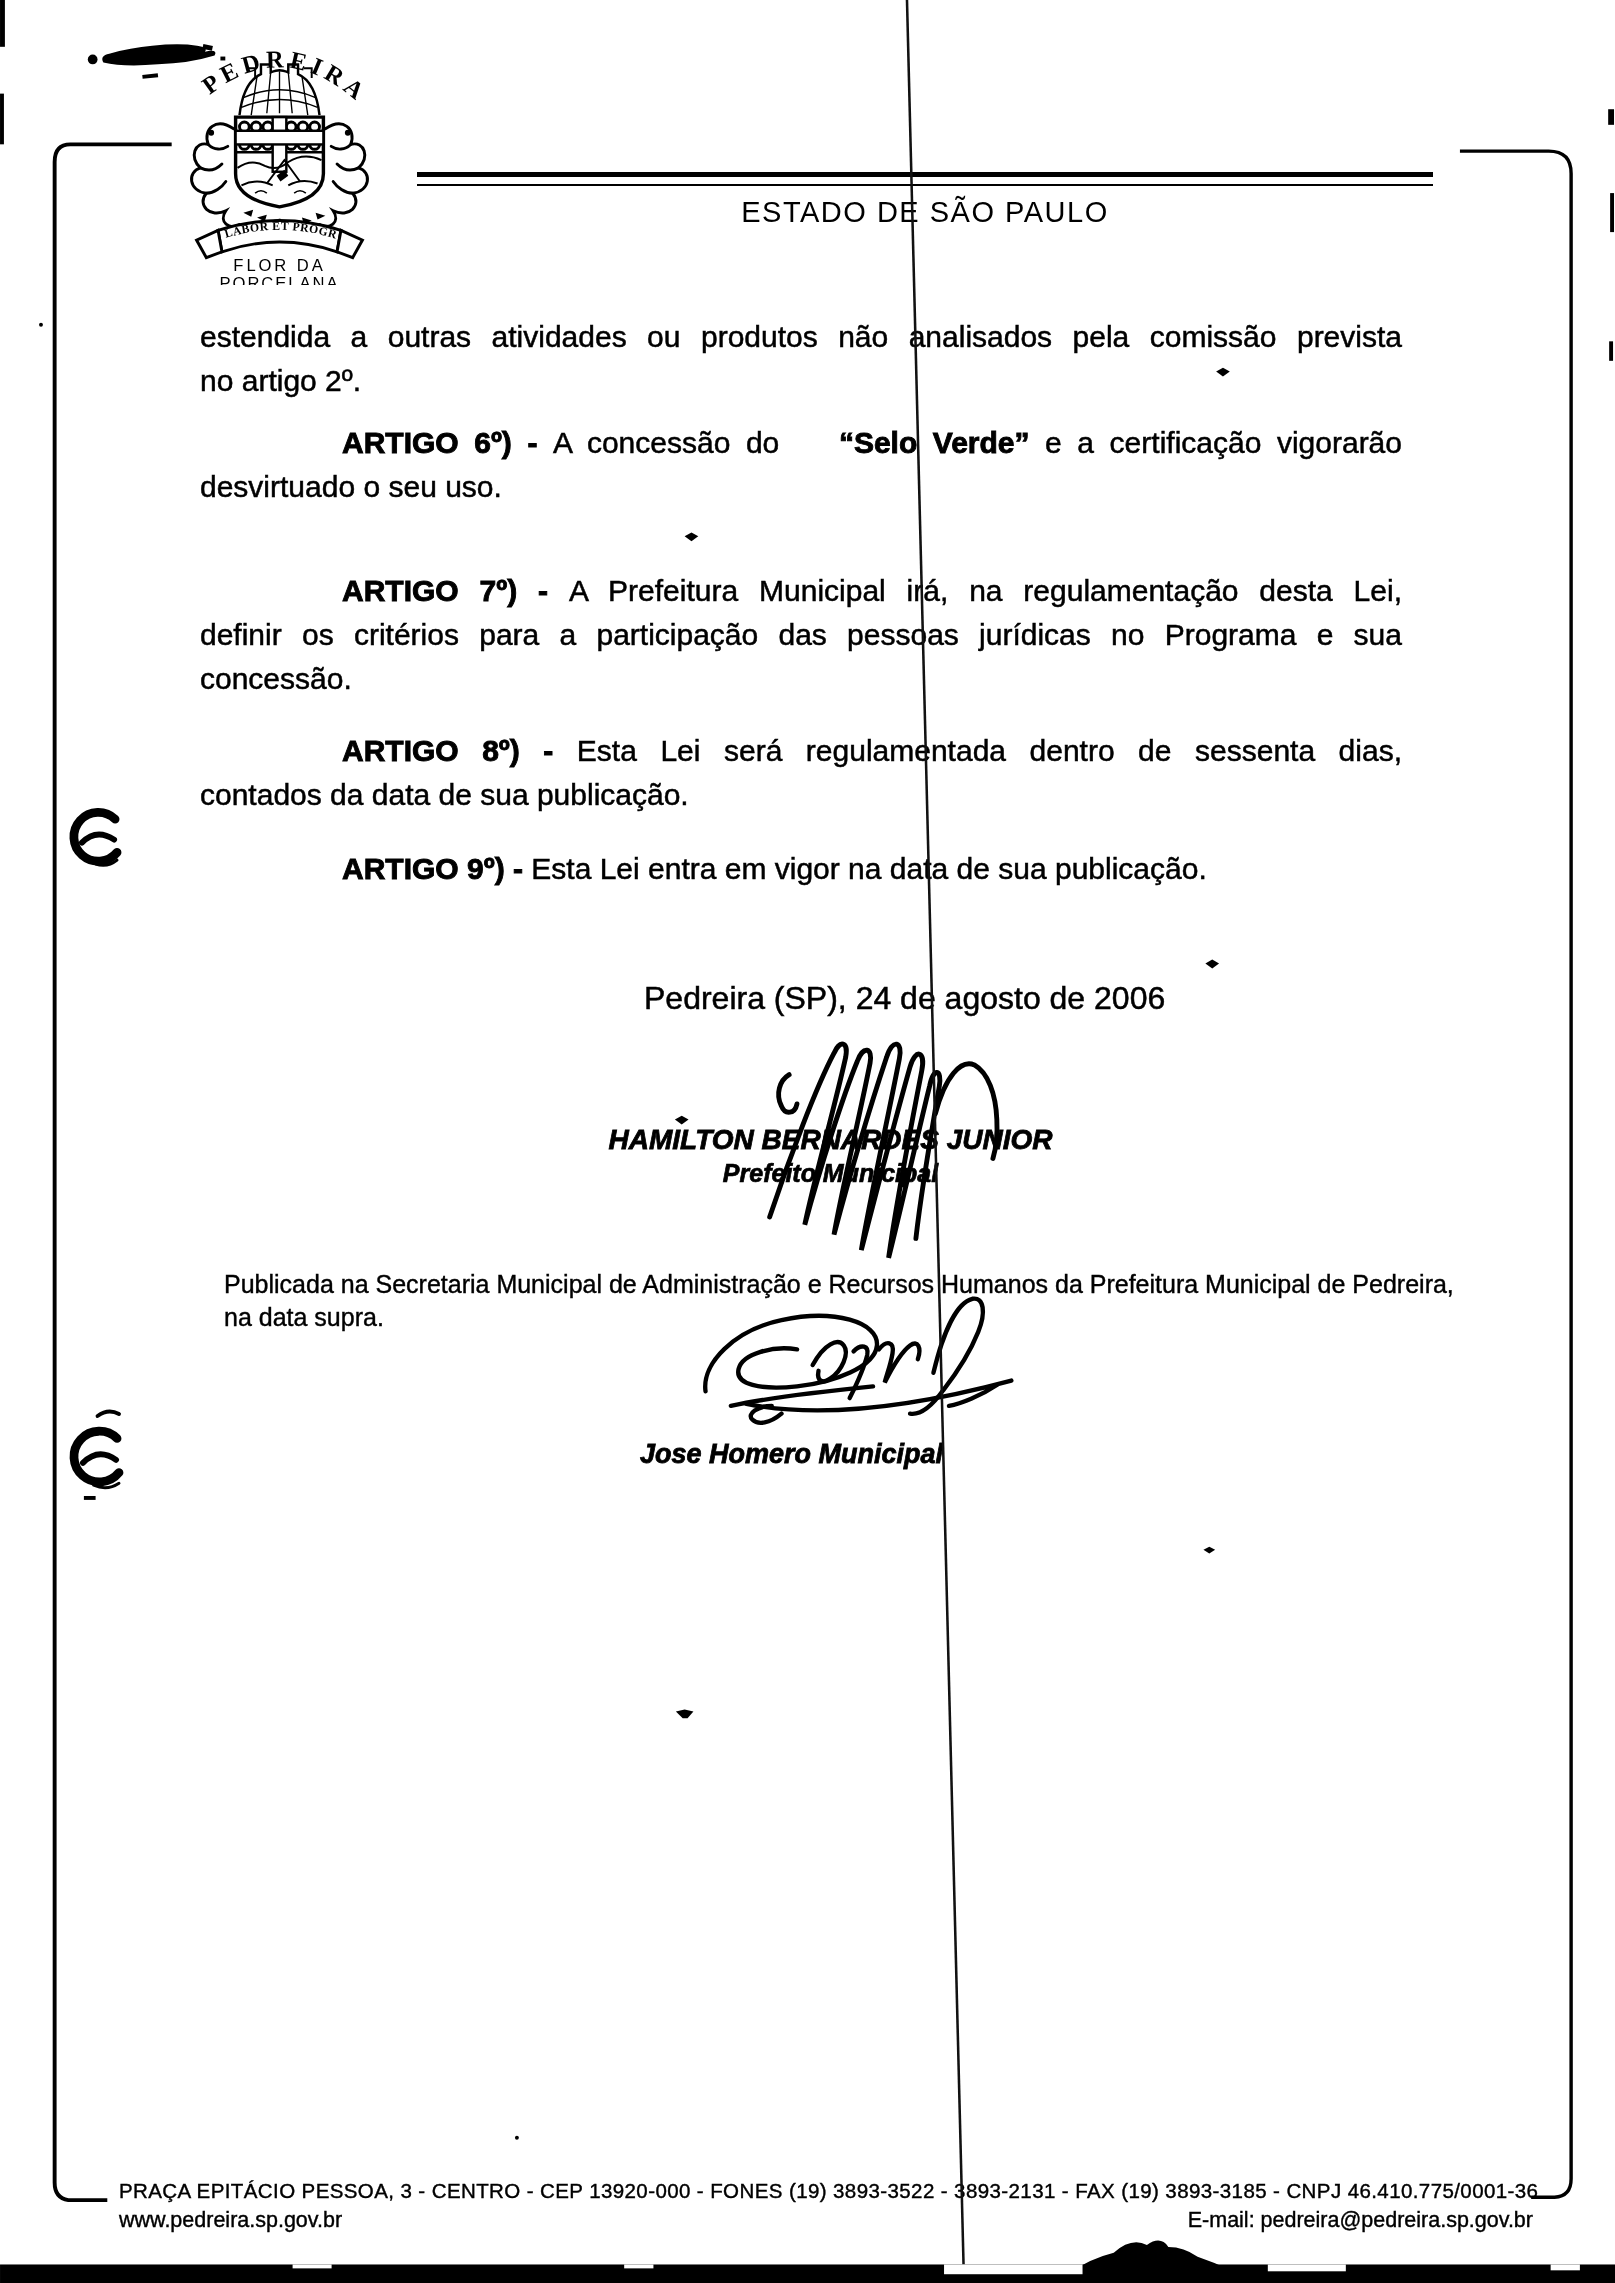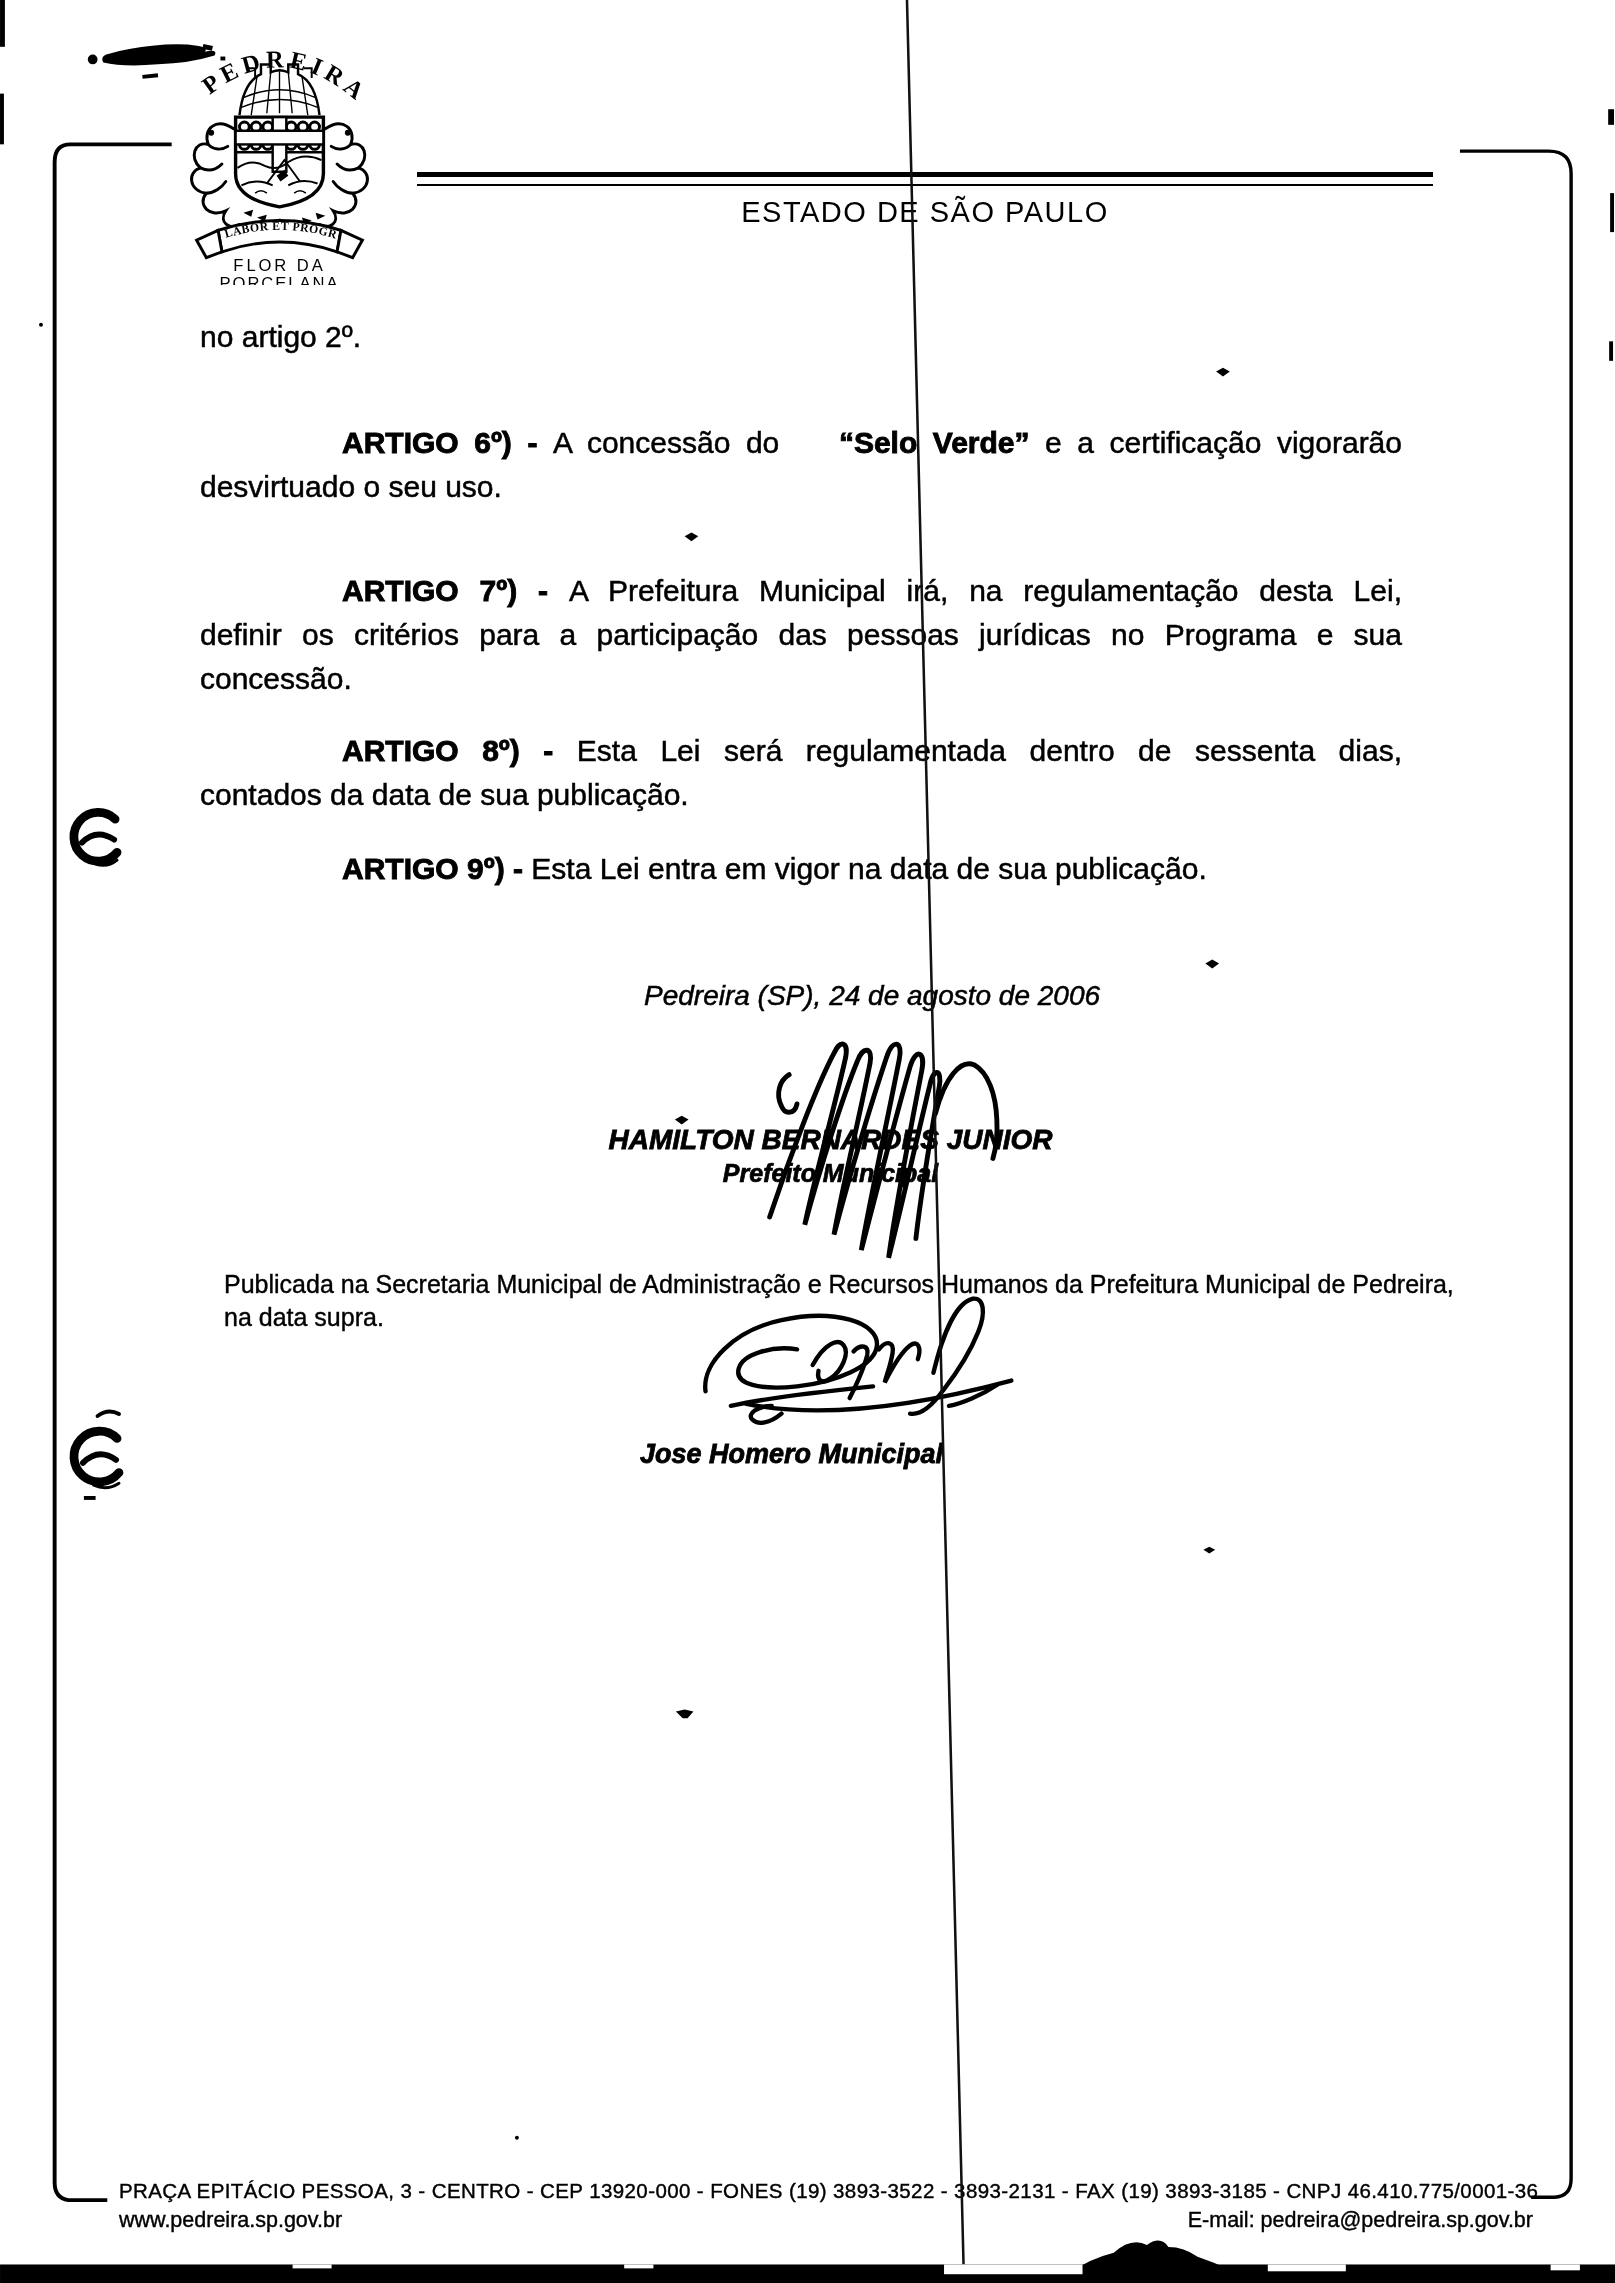--- a/index.html
+++ b/index.html
@@ -36,21 +36,21 @@
     font-size:30px;line-height:44px;
     -webkit-text-stroke:0.5px #000;
     z-index:3;
   }
   .tline{height:44px;overflow:visible;white-space:normal;}
   .just{text-align:justify;text-align-last:justify;}
   .ind{padding-left:98px;box-sizing:border-box;}
   b{font-weight:bold;margin-left:44px;-webkit-text-stroke:0.9px #000;}
   .dateline{
     left:644px;top:980px;
-    font-size:28px;font-style:italic;
+    font-size:32px;
     -webkit-text-stroke:0.5px #000;z-index:3;white-space:nowrap;
   }
   .sigblock{text-align:center;z-index:3;font-style:italic;font-weight:bold;}
   .name1{left:538px;top:1124px;width:585px;font-size:28px;-webkit-text-stroke:0.8px #000;}
   .role1{left:538px;top:1159px;width:585px;font-size:25px;-webkit-text-stroke:0.7px #000;}
   .pubnote{
     left:200px;top:1268px;width:1268px;
     font-size:25px;line-height:33px;
     -webkit-text-stroke:0.4px #000;z-index:3;margin-left:24px;
   }
@@ -158,20 +158,21 @@
       </text>
     </g>
     <text x="103" y="238" text-anchor="middle" font-family="Liberation Sans, sans-serif" font-size="17" letter-spacing="3" fill="#000">FLOR DA</text>
     <text x="103" y="256" text-anchor="middle" font-family="Liberation Sans, sans-serif" font-size="17" letter-spacing="2" fill="#000">PORCELANA</text>
   </svg>
 
   <div class="abs title-rule"></div>
   <div class="abs doc-subtitle">ESTADO DE SÃO PAULO</div>
 
   <div class="abs bodytext" style="top:315px;">
+    <div class="tline just"><span>estendida a outras atividades ou produtos não analisados pela comissão prevista</span></div>
     <div class="tline"><span>no artigo 2º.</span></div>
   </div>
 
   <div class="abs bodytext" style="top:421px;">
     <div class="tline just ind"><b>ARTIGO 6º) - </b><span>A concessão do </span><b>“Selo Verde”</b><span> e a certificação vigorarão</span></div>
     <div class="tline"><span>desvirtuado o seu uso.</span></div>
   </div>
 
   <div class="abs bodytext" style="top:569px;">
     <div class="tline just ind"><b>ARTIGO 7º) - </b><span>A Prefeitura Municipal irá, na regulamentação desta Lei,</span></div>

